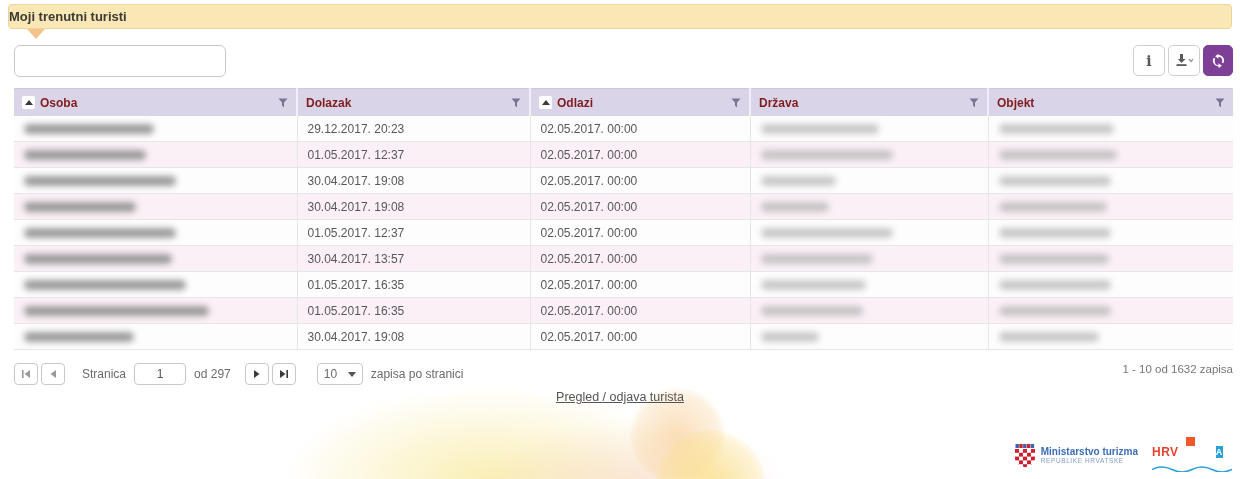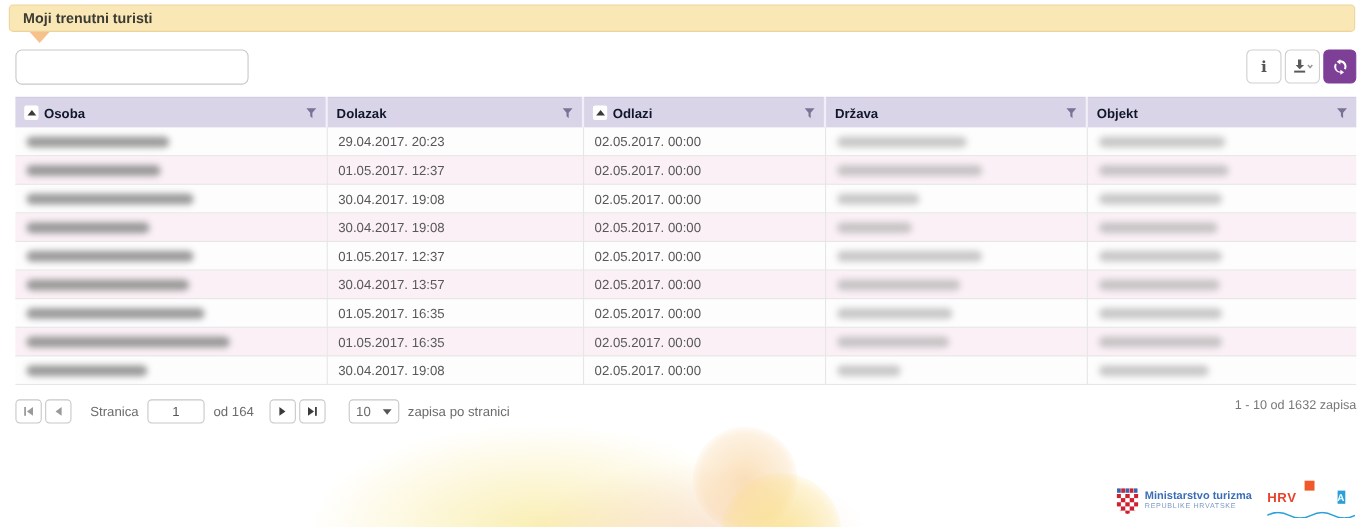--- a/index.html
+++ b/index.html
@@ -13,42 +13,42 @@
   .blob2{left:630px;top:388px;width:95px;height:95px;border-radius:50%;
          background:radial-gradient(circle,rgba(247,198,130,.55),rgba(247,198,130,.25) 60%,rgba(247,198,130,0) 75%);}
   .blob3{left:655px;top:430px;width:110px;height:110px;border-radius:50%;
          background:radial-gradient(circle,rgba(250,222,120,.7),rgba(250,222,120,.3) 60%,rgba(250,222,120,0) 78%);}
   .blob4{left:480px;top:420px;width:310px;height:130px;border-radius:50%;
          background:radial-gradient(ellipse at center,rgba(244,196,176,.4),rgba(244,196,176,0) 70%);}
 
   
   .tabbar{position:absolute;left:8px;right:8px;top:4px;height:23px;z-index:2;
           background:#FAE7B6;border:1px solid #EDD49B;border-radius:4px;
-          display:flex;align-items:center;padding-left:12px;}
+          display:flex;align-items:center;}
   .tabbar .title{font-size:13px;font-weight:bold;color:#3B3B33;}
   .tab-pointer{position:absolute;left:27px;top:29px;z-index:2;width:0;height:0;
           border-left:9px solid transparent;border-right:9px solid transparent;
           border-top:10px solid #F6C28B;}
 
   
   .toolbar{position:absolute;left:14px;right:7px;top:45px;height:34px;z-index:2;
            display:flex;justify-content:space-between;align-items:flex-start;}
   .search-input{width:194px;height:30px;border:1px solid #C9C9C9;border-radius:6px;
            font-family:"Liberation Sans",sans-serif;font-size:13px;padding:0 8px;outline:none;color:#555;}
   .btn-group{display:flex;gap:3px;}
   .tool-btn{width:32px;height:31px;background:#fff;border:1px solid #CFCFCF;border-radius:5px;
            display:flex;align-items:center;justify-content:center;cursor:pointer;box-sizing:border-box;}
   .tool-btn.purple{background:#7E3F97;border-color:#7E3F97;width:30px;}
   .info-glyph{font-family:"DejaVu Serif",serif;font-size:14px;color:#555;font-weight:bold;}
 
   
   table.grid{position:absolute;left:14px;top:88px;width:1219px;z-index:2;
              border-collapse:collapse;table-layout:fixed;}
   table.grid th{background:#DAD4E9;height:27px;padding:0 8px;font-size:12px;font-weight:bold;
-             color:#0f172a;text-align:left;border-right:2px solid #F2EFF8;border-top:1px solid #CFC8E0;}
+             color:#7f1d1d;text-align:left;border-right:2px solid #F2EFF8;border-top:1px solid #CFC8E0;}
   table.grid th:last-child{border-right:none;}
   .th-inner{display:flex;align-items:center;gap:5px;}
   .th-spacer{flex:1;}
   .sort-chip{width:13px;height:13px;background:#fff;border-radius:2px;display:inline-flex;
              align-items:center;justify-content:center;}
   .sort-asc{width:0;height:0;border-left:4px solid transparent;border-right:4px solid transparent;
              border-bottom:5px solid #3a3a3a;}
   table.grid td{height:25px;padding:0 10px;font-size:12px;color:#58585A;
              border-bottom:1px solid #E6E6E6;border-right:1px solid #E6E6E6;background:#FDFDFD;}
   table.grid td:last-child{border-right:none;}
@@ -190,21 +190,21 @@
               </svg>
           </div>
         </th>
       </tr>
     </thead>
     <tbody>
         <tr>
           <td>
             <div class="rbar dark" style="width: 130px;"></div>
           </td>
-          <td>29.04.2017. 20:23</td>
+          <td>29.12.2017. 20:23</td>
           <td>02.05.2017. 00:00</td>
           <td>
             <div class="rbar light" style="width: 118px;"></div>
           </td>
           <td>
             <div class="rbar light" style="width: 115px;"></div>
           </td>
         </tr>
         <tr>
           <td>
@@ -322,21 +322,21 @@
           </svg>
       </span>
       <span class="pg-btn">
         <svg width="10" height="10" viewBox="0 0 10 10">
             <path d="M8 1v8L2.5 5z" fill="#9a9a9a"></path>
           </svg>
       </span>
       <span class="pg-gap"></span>
       <span>Stranica</span>
       <input class="page-input" type="text" value="1" style="">
-      <span>od 164</span>
+      <span>od 297</span>
       <span class="pg-gap"></span>
       <span class="pg-btn">
         <svg width="10" height="10" viewBox="0 0 10 10">
             <path d="M2 1v8L7.5 5z" fill="#3a3a3a"></path>
           </svg>
       </span>
       <span class="pg-btn">
         <svg width="10" height="10" viewBox="0 0 10 10">
             <path d="M1 1v8L6.5 5z" fill="#3a3a3a"></path>
             <rect x="7.4" y="1" width="1.6" height="8" fill="#3a3a3a"></rect>
@@ -344,20 +344,23 @@
       </span>
       <span class="size-select">
         <span>10</span>
         <span class="dn-tri"></span>
       </span>
       <span>zapisa po stranici</span>
     </div>
     <div class="records-info">1 - 10 od 1632 zapisa</div>
   </div>
 
+  <div class="link-row">
+    <a class="action-link">Pregled / odjava turista</a>
+  </div>
 
   <div class="footer">
     <div class="logos">
       <div class="ministry">
         <svg width="22" height="25" viewBox="0 0 22 25">
           <rect x="1.5" y="1" width="3.4" height="4" fill="#3E63AC"></rect>
             <rect x="5.3" y="1" width="3.4" height="4" fill="#CF2030"></rect>
           <rect x="9.1" y="1" width="3.4" height="4" fill="#3E63AC"></rect>
             <rect x="12.9" y="1" width="3.4" height="4" fill="#CF2030"></rect>
           <rect x="16.7" y="1" width="3.4" height="4" fill="#3E63AC"></rect>

